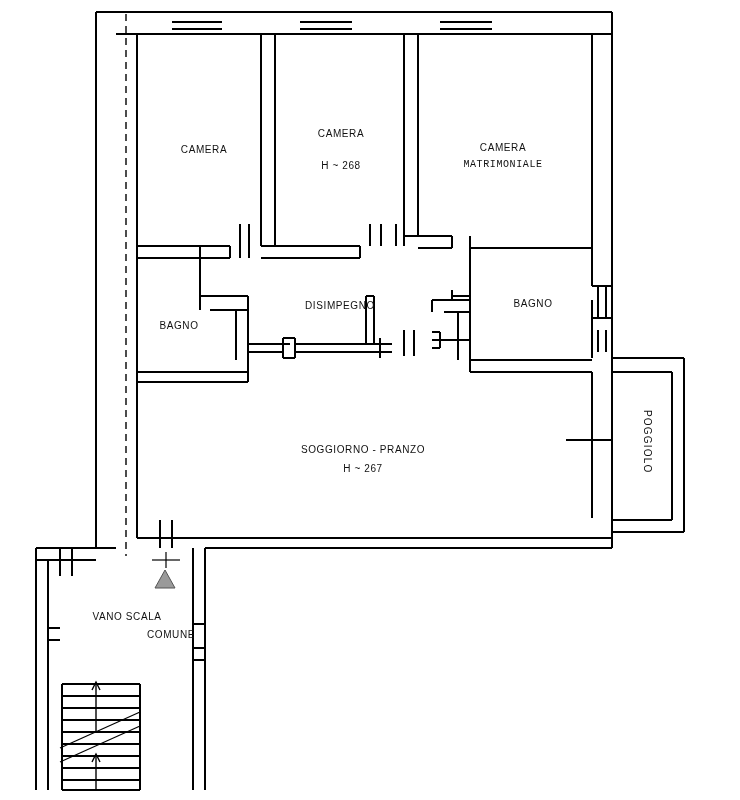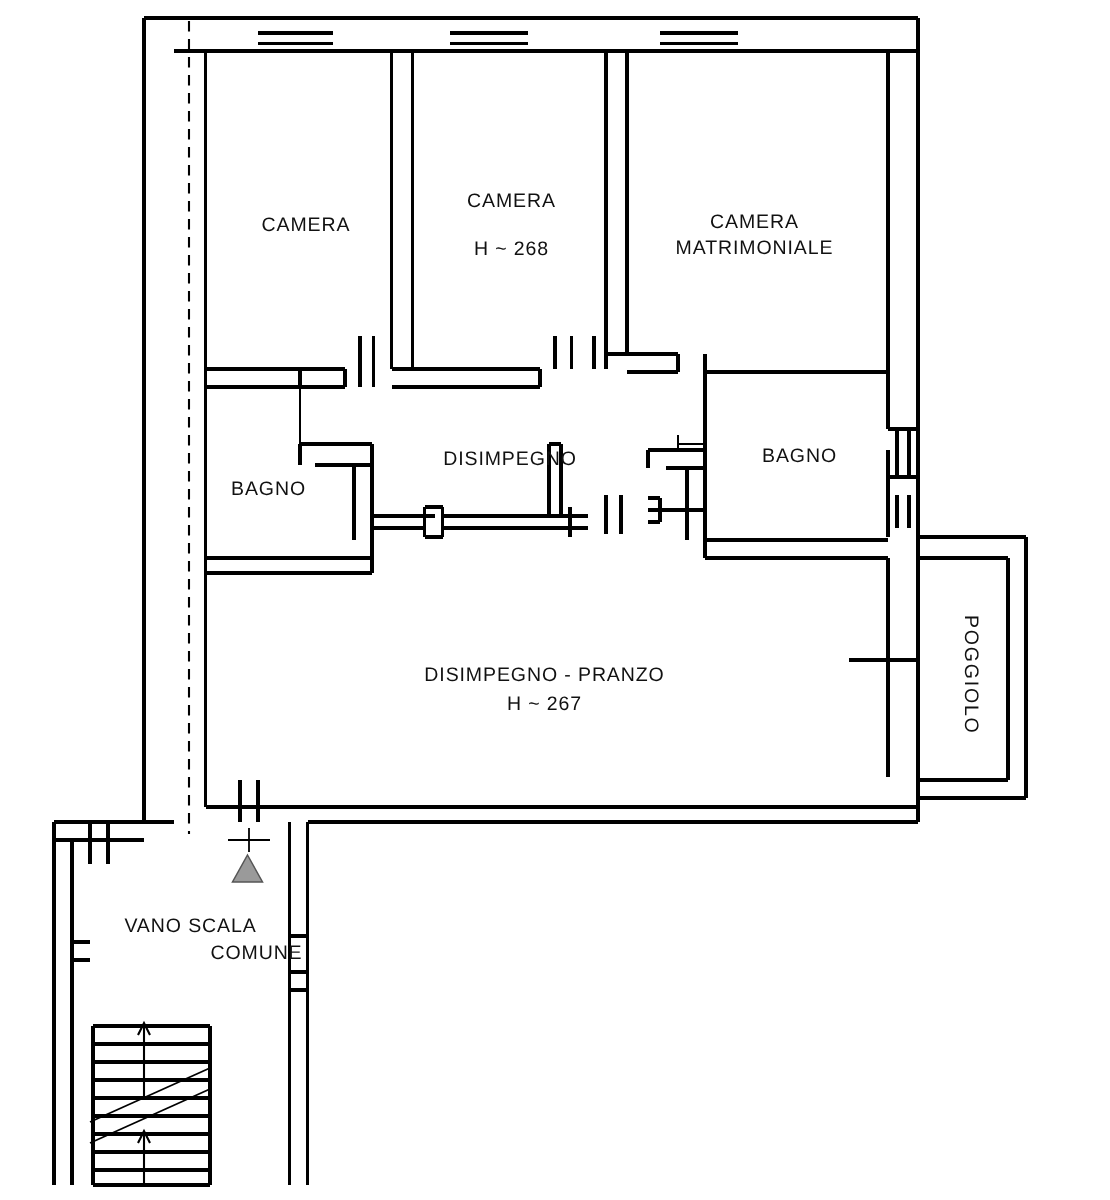--- a/index.html
+++ b/index.html
@@ -11,21 +11,21 @@
     position: relative;
     width: 740px;
     height: 800px;
     background: #ffffff;
     overflow: hidden;
     font-family: "Liberation Sans", sans-serif;
   }
   .label {
     position: absolute;
     color: #111111;
-    font-size: 13px;
+    font-size: 10px;
     letter-spacing: 0.6px;
     text-align: center;
     white-space: pre;
     line-height: 15px;
     user-select: none;
   }
   .label.vertical {
     writing-mode: vertical-rl;
     text-orientation: mixed;
     letter-spacing: 1.2px;
@@ -215,29 +215,29 @@
       <path d="M166 552 L166 568" stroke="#000000" stroke-width="1.2" fill="none"></path>
     </g>
   </svg>
 
   <div class="label" style="left:204px; top:142px; transform:translateX(-50%);">CAMERA</div>
 
   <div class="label" style="left:341px; top:126px; transform:translateX(-50%);">CAMERA</div>
   <div class="label" style="left:341px; top:158px; transform:translateX(-50%);">H ~ 268</div>
 
   <div class="label" style="left:503px; top:140px; transform:translateX(-50%);">CAMERA</div>
-  <div class="label" style="left:503px; top:157px; transform:translateX(-50%);">MATRIMONIALE</div>
+  <div class="label" style="left:503px; top:157px; transform:translateX(-50%);font-family:Liberation Mono, monospace;">MATRIMONIALE</div>
 
   <div class="label" style="left:340px; top:298px; transform:translateX(-50%);">DISIMPEGNO</div>
 
   <div class="label" style="left:179px; top:318px; transform:translateX(-50%);">BAGNO</div>
 
   <div class="label" style="left:533px; top:296px; transform:translateX(-50%);">BAGNO</div>
 
-  <div class="label" style="left:363px; top:442px; transform:translateX(-50%);">DISIMPEGNO - PRANZO</div>
+  <div class="label" style="left:363px; top:442px; transform:translateX(-50%);">SOGGIORNO - PRANZO</div>
   <div class="label" style="left:363px; top:461px; transform:translateX(-50%);text-align:center;">H ~ 267</div>
 
   <div class="label vertical" style="left:640px; top:410px;">POGGIOLO</div>
 
   <div class="label" style="left:127px; top:609px; transform:translateX(-50%);text-align:right;">VANO SCALA</div>
   <div class="label" style="left:127px; top:627px; transform:translateX(-50%);margin-left:44px;">COMUNE</div>
 
 </div>
 
 </body></html>

